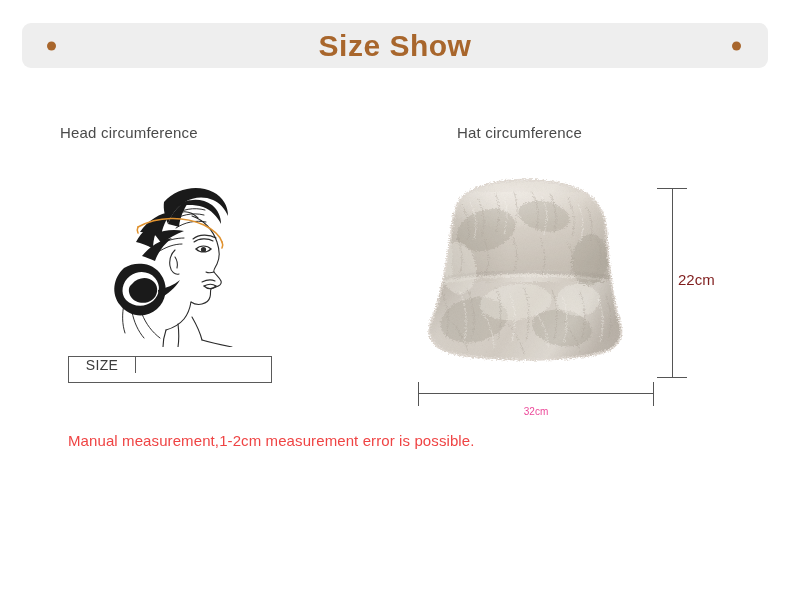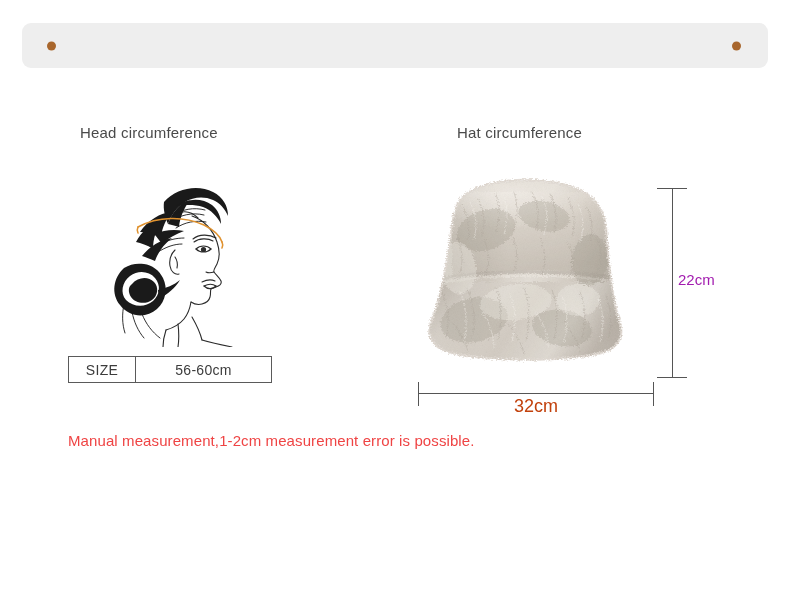--- a/index.html
+++ b/index.html
@@ -53,21 +53,21 @@
   .header-dot.right { right: 27px; }
 
   
   .section-label {
     position: absolute;
     font-size: 15px;
     color: #4a4a4a;
     letter-spacing: 0.2px;
     white-space: nowrap;
   }
-  .label-head { left: 80px; top: 124px; }
+  .label-head { left: 60px; top: 124px; }
   .label-hat  { left: 414px; top: 124px; margin-left: 43px; }
 
   
   .head-figure {
     position: absolute;
     left: 80px;
     top: 172px;
     width: 190px;
     height: 175px;
   }
@@ -76,20 +76,21 @@
   
   .size-table {
     position: absolute;
     left: 68px;
     top: 356px;
     width: 204px;
     height: 27px;
     border: 1px solid #5a5a5a;
     box-sizing: border-box;
     display: flex;
+    flex-direction: column;
   }
   .size-table .cell {
     display: flex;
     align-items: center;
     justify-content: center;
     font-size: 14px;
     color: #3c3c3c;
     letter-spacing: 0.3px;
     box-sizing: border-box;
   }
@@ -143,21 +144,21 @@
     height: 1px;
     background: #555555;
   }
   .dim-vertical .tick-top { top: 0; }
   .dim-vertical .tick-bottom { bottom: 0; }
   .dim-label-v {
     position: absolute;
     left: 678px;
     top: 271px;
     font-size: 15px;
-    color: #a21caf;
+    color: #7f1d1d;
     white-space: nowrap;
   }
 
   .dim-horizontal {
     position: absolute;
     left: 418px;
     top: 382px;
     width: 236px;
     height: 24px;
   }
@@ -174,32 +175,33 @@
     top: 0;
     width: 1px;
     height: 24px;
     background: #555555;
   }
   .dim-horizontal .tick-left { left: 0; }
   .dim-horizontal .tick-right { right: 0; }
   .dim-label-h {
     position: absolute;
     left: 418px;
-    top: 396px;
+    top: 406px;
     width: 236px;
     text-align: center;
-    font-size: 18px;
-    color: #c2410c;
+    font-size: 10px;
+    color: #ec4899;
   }
 </style>
 </head>
 <body>
 
 <div class="header-bar">
   <span class="header-dot left"></span>
+  <div class="header-title">Size Show</div>
   <span class="header-dot right"></span>
 </div>
 
 <div class="section-label label-head">Head circumference</div>
 
 <div class="head-figure">
   <svg viewBox="0 0 190 175" xmlns="http://www.w3.org/2000/svg">
     <g fill="none" stroke="#2b2b2b" stroke-width="1.1" stroke-linecap="round" stroke-linejoin="round">
 
       <path d="M112 44 C124 48 133 58 137 70 C140 79 140 86 137 92
@@ -279,21 +281,20 @@
     <g fill="none" stroke="#e0922f" stroke-width="1.6" stroke-linecap="round">
       <path d="M58 55 C78 44 104 44 124 53 C134 58 140 64 142 70"></path>
       <path d="M58 55 C57 57 57 59 58 61"></path>
       <path d="M142 70 C143 72 143 74 142 76"></path>
     </g>
   </svg>
 </div>
 
 <div class="size-table">
   <div class="cell cell-label">SIZE</div>
-  <div class="cell cell-value">56-60cm</div>
 </div>
 
 <div class="footer-note">Manual measurement,1-2cm measurement error is possible.</div>
 
 <div class="section-label label-hat">Hat circumference</div>
 
 <div class="hat-figure">
   <svg viewBox="0 0 240 210" xmlns="http://www.w3.org/2000/svg">
     <defs>
       <linearGradient id="furBody" x1="0" y1="0" x2="1" y2="0.25">

